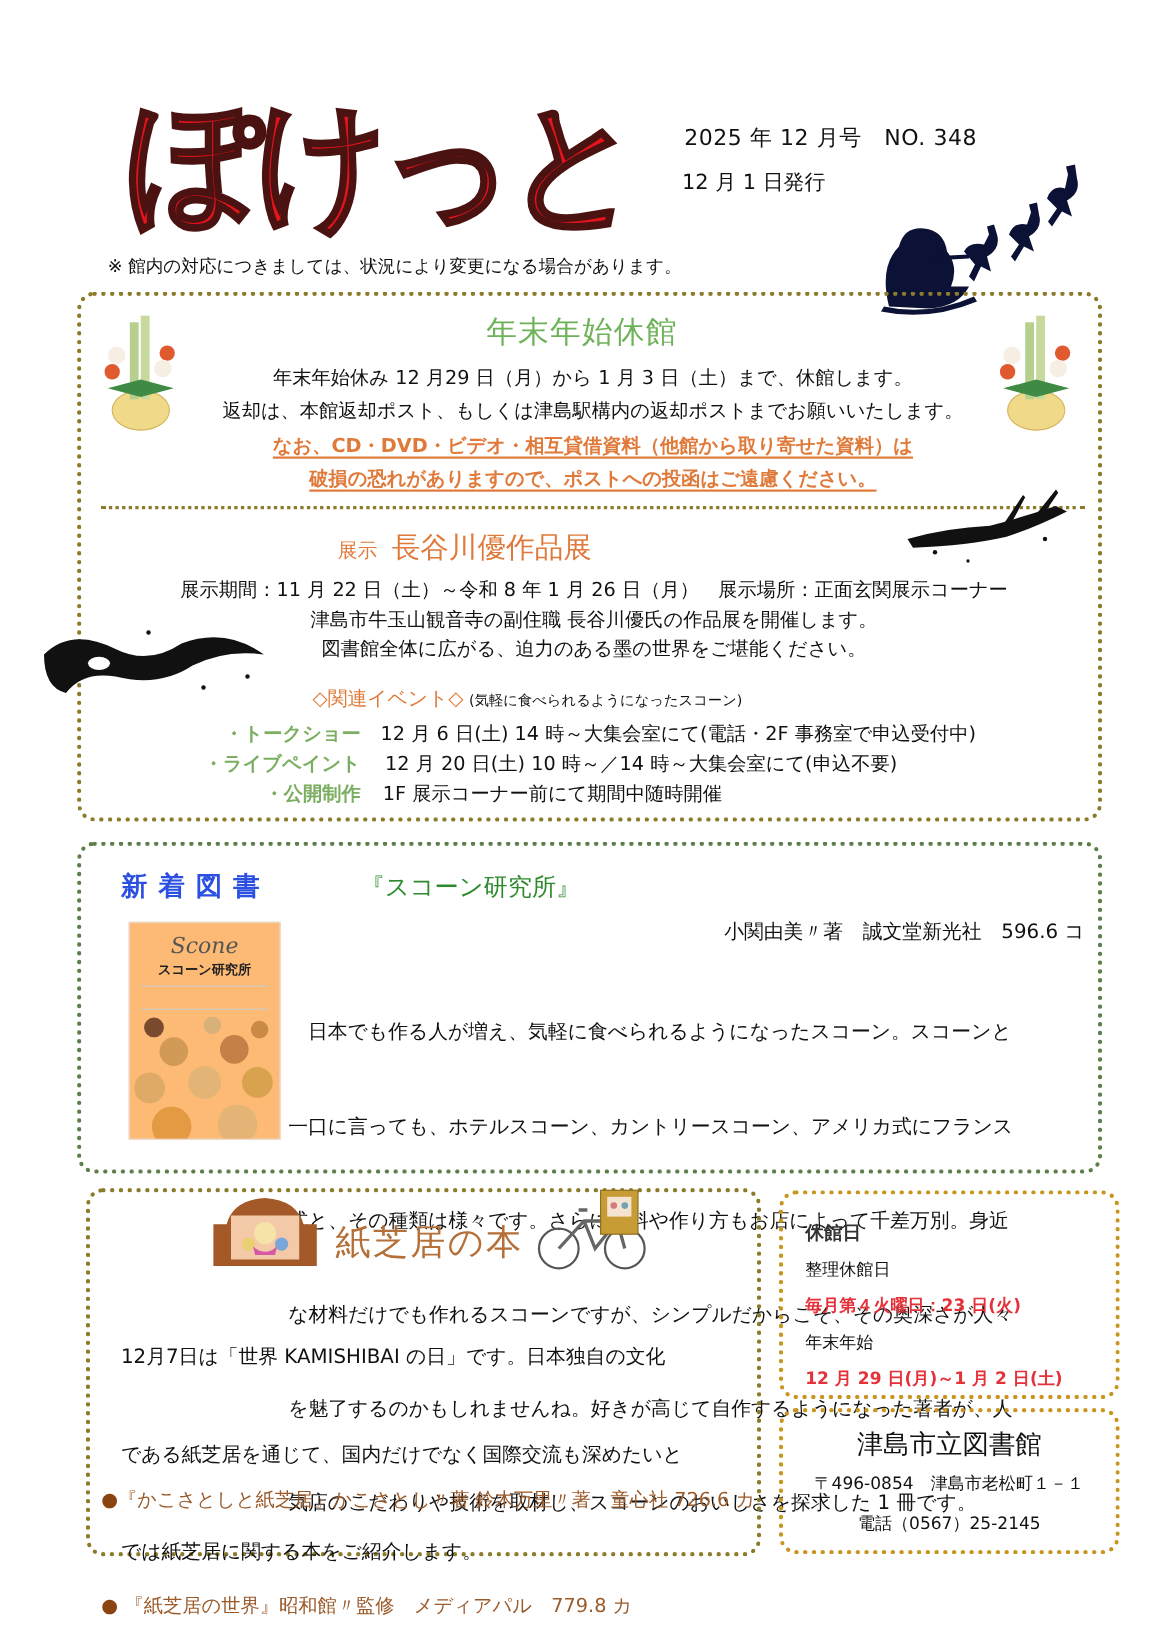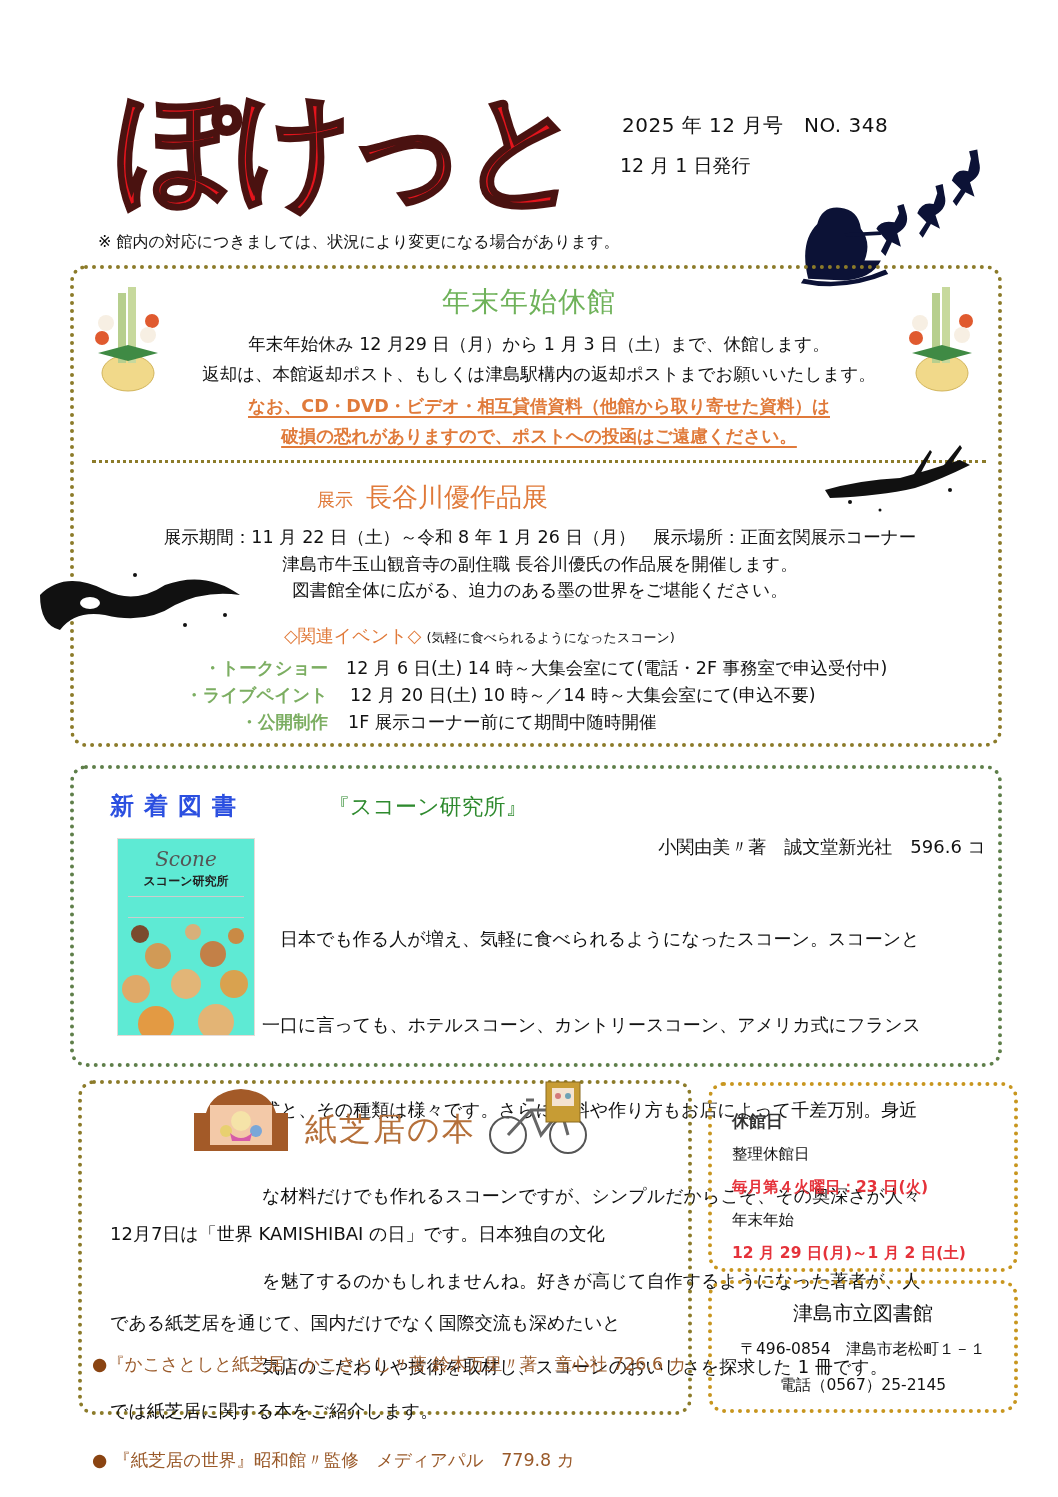--- a/index.html
+++ b/index.html
@@ -40,21 +40,21 @@
   .blue-title { color: #2b4fe0; font-weight: bold; font-size: 24px; letter-spacing: 10px; }
   .green-book { color: #2e8a2e; font-size: 22px; }
   .brown-title { color: #b5703a; font-size: 32px; letter-spacing: 2px; text-align: right; }
   .bullet { color: #8a4412; }
   .book-line { color: #9a5a2a; font-size: 17.5px; line-height: 32px; }
 
   
   .kadomatsu { position: absolute; width: 72px; height: 110px; }
   .cover {
     position: absolute; left: 117px; top: 838px; width: 138px; height: 198px;
-    background: #5eead4; border: 1px solid #e5dbd6; overflow: hidden;
+    background: #fdba74; border: 1px solid #e5dbd6; overflow: hidden;
   }
 </style>
 </head>
 <body>
 
 <div class="logo">ぽけっと</div>
 <div class="issue">2025 年 12 月号　NO. 348</div>
 <div class="issued">12 月 1 日発行</div>
 <div class="notice">※ 館内の対応につきましては、状況により変更になる場合があります。</div>
 
@@ -108,21 +108,21 @@
     <circle cx="130" cy="50" r="2" fill="#111"></circle>
 </svg>
 <svg class="abs" style="left:35px; top:565px;" width="215" height="80" viewBox="0 0 215 80">
   <path d="M5 30 Q30 5 70 25 Q100 40 130 20 Q170 5 205 30 Q170 25 140 40 Q110 60 70 50 Q40 45 25 65 Q5 60 5 30 Z" fill="#111"></path>
   <ellipse cx="55" cy="38" rx="10" ry="6" fill="#fff"></ellipse>
   <circle cx="190" cy="50" r="2" fill="#111"></circle>
     <circle cx="100" cy="10" r="2" fill="#111"></circle>
     <circle cx="150" cy="60" r="2" fill="#111"></circle>
 </svg>
 
-<div class="abs center" style="left:10px; width:845px; top:480px;">
+<div class="abs center" style="left:0; width:845px; top:480px;">
   <span class="orange" style="font-size:18px;">展示</span>
   <span class="orange" style="font-size:26px; margin-left:8px;">長谷川優作品展</span>
 </div>
 <div class="abs center line" style="left:0; width:1080px; top:523px;">展示期間：11 月 22 日（土）～令和 8 年 1 月 26 日（月）　展示場所：正面玄関展示コーナー</div>
 <div class="abs center line" style="left:0; width:1080px; top:550px;">津島市牛玉山観音寺の副住職 長谷川優氏の作品展を開催します。</div>
 <div class="abs center line" style="left:0; width:1080px; top:576px;">図書館全体に広がる、迫力のある墨の世界をご堪能ください。</div>
 
 <div class="abs" style="left:284px; top:624px; line-height:24px;">
   <span class="orange" style="font-size:18px;">◇関連イベント◇</span>
   <span style="font-size:13px;">(気軽に食べられるようになったスコーン)</span>
@@ -203,16 +203,16 @@
 <div class="abs" style="left:732px; top:1105px; line-height:33px;">
   <div style="font-size:17px; font-weight:bold; color:#333;">休館日</div>
   <div style="font-size:15.5px;">整理休館日</div>
   <div class="red" style="font-size:15.5px;">毎月第４火曜日：23 日(火)</div>
   <div style="font-size:15.5px;">年末年始</div>
   <div class="red" style="font-size:15.5px;">12 月 29 日(月)～1 月 2 日(土)</div>
 </div>
 
 <div class="box box-gold" style="left:708px; top:1280px; width:310px; height:133px;"></div>
 <div class="abs center" style="left:708px; width:310px; top:1295px; line-height:36px;">
-  <div style="font-size:20px;">津島市立図書館</div>
+  <div style="font-size:24px;">津島市立図書館</div>
   <div style="font-size:15.5px;">〒496-0854　津島市老松町１－１</div>
   <div style="font-size:15.5px;">電話（0567）25-2145</div>
 </div>
 
 </body></html>

